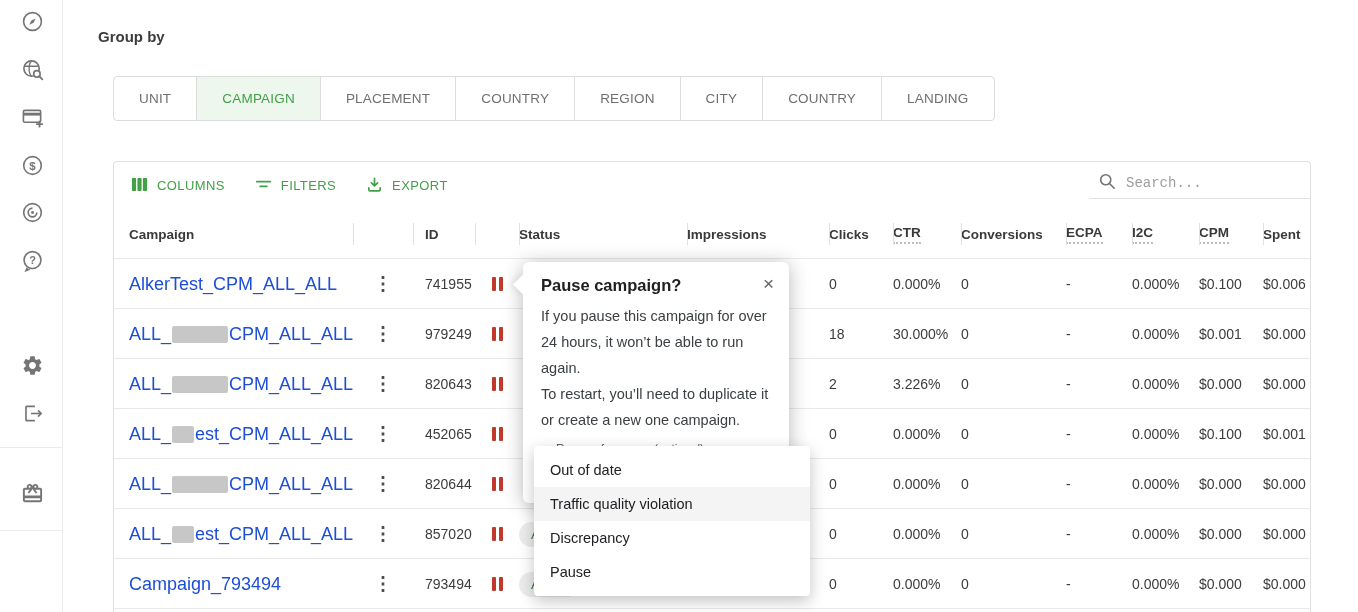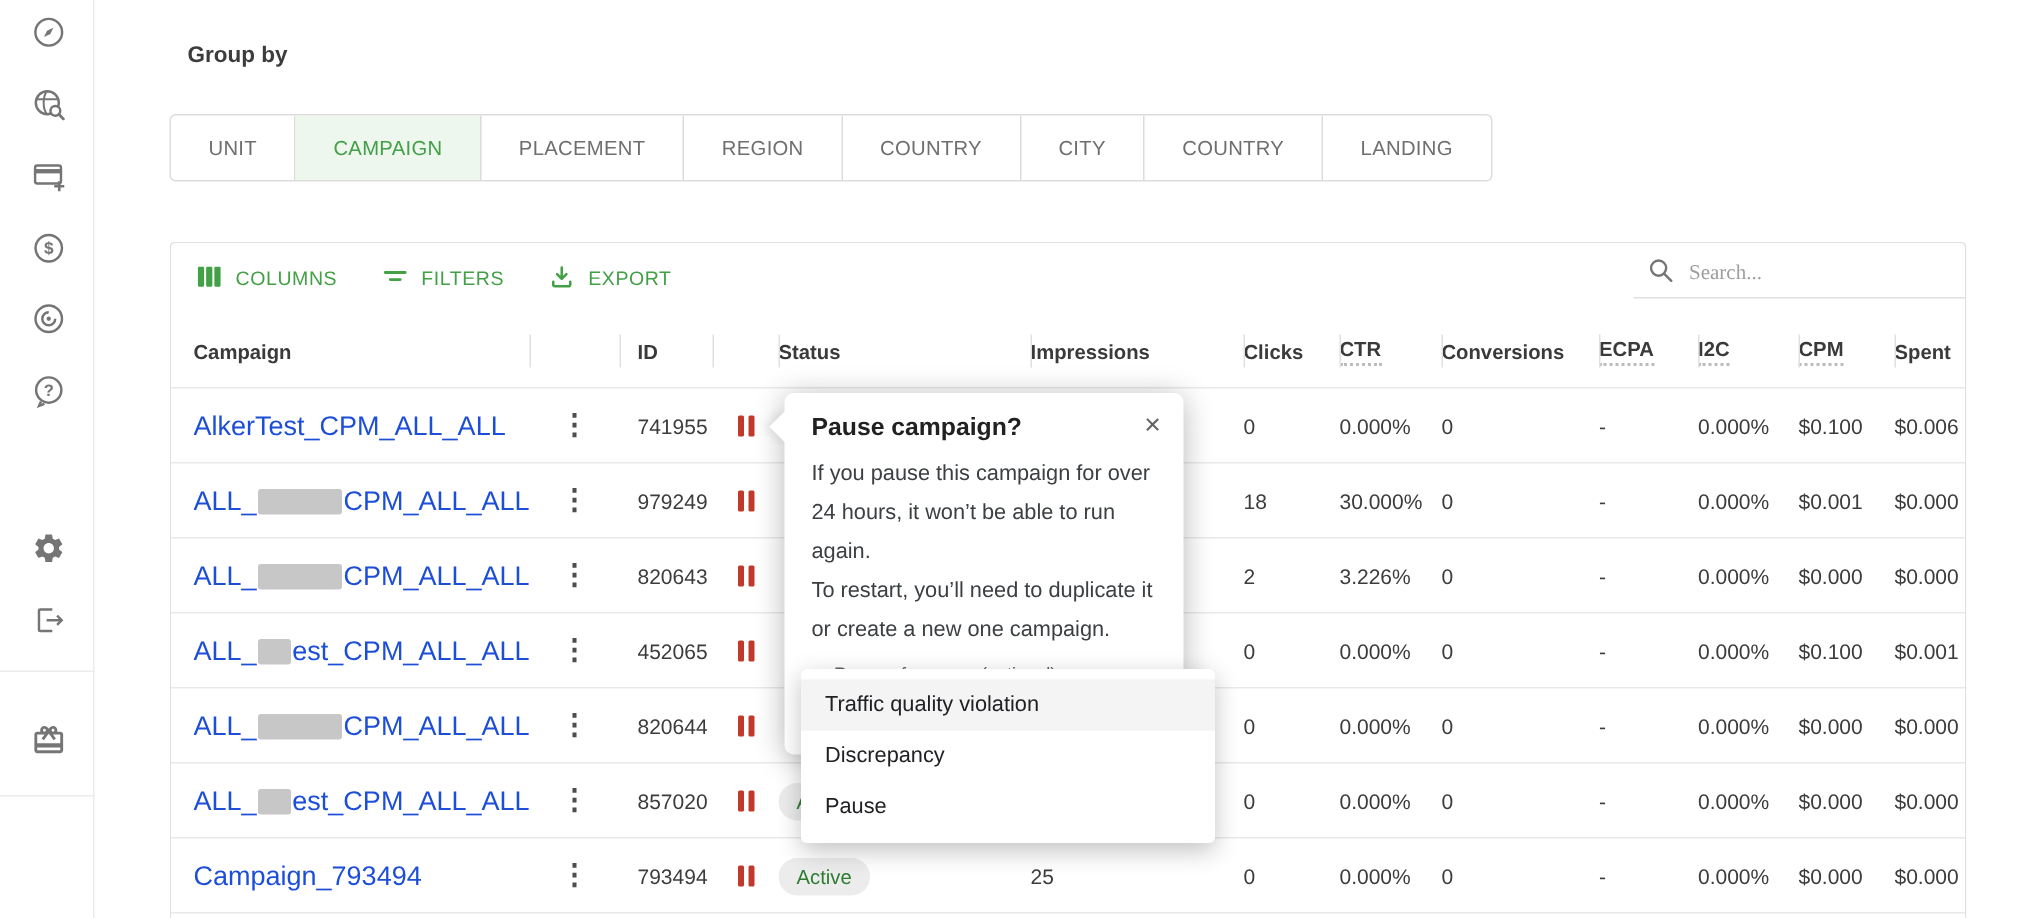--- a/index.html
+++ b/index.html
@@ -8,33 +8,33 @@
     position:relative; width:1358px; height:612px; overflow:hidden;
     font-family:"Liberation Sans", sans-serif; color:#212121; background:#fff;
   }
   
   #sidebar { position:absolute; left:0; top:0; width:63px; height:612px; border-right:1px solid #ebebeb; background:#fff; }
   .side-icon { position:absolute; left:19px; width:26px; height:26px; display:flex; align-items:center; justify-content:center; cursor:pointer; }
   .side-icon svg { display:block; }
   .side-rule { position:absolute; left:0; width:63px; height:0; border-top:1px solid #ebebeb; }
   
   #main { position:absolute; left:64px; top:0; right:0; bottom:0; }
-  #group-by-title { position:absolute; left:61px; top:28px; font-size:15px; font-weight:700; color:#3c3c3c; }
+  #group-by-title { position:absolute; left:34px; top:28px; font-size:15px; font-weight:700; color:#3c3c3c; }
   
   #tabs { position:absolute; left:49px; top:76px; height:45px; display:flex; border:1px solid #dcdcdc; border-radius:4px; background:#fff; overflow:hidden; }
   .tab { display:flex; align-items:center; justify-content:center; padding:0 25px; font-size:13.5px; letter-spacing:.2px; color:#6f6f6f; border-right:1px solid #dcdcdc; cursor:pointer; white-space:nowrap; }
   .tab:last-child { border-right:none; }
   .tab.selected { background:#edf7ed; color:#43a047; font-weight:500; }
   
   #card { position:absolute; left:49px; top:161px; width:1198px; height:451px; border:1px solid #e0e0e0; border-bottom:none; border-radius:4px 4px 0 0; background:#fff; }
   
   #toolbar { position:relative; height:47px; display:flex; align-items:center; padding-left:17px; }
   .tool-btn { display:flex; align-items:center; gap:9px; margin-right:30px; color:#43a047; font-size:13px; font-weight:500; letter-spacing:.4px; cursor:pointer; }
   #search-box { position:absolute; right:0; top:5px; width:221px; height:32px; display:flex; align-items:center; gap:10px; border-bottom:1px solid #e0e0e0; padding:0 4px 0 9px; }
-  #search-box input { border:none; outline:none; flex:1; font-size:14px; color:#ec4899; font-family:Liberation Serif, serif; background:transparent; }
+  #search-box input { border:none; outline:none; flex:1; font-size:14px; color:#ec4899; font-family:Liberation Mono, monospace; background:transparent; }
   #search-box input::placeholder { color:#9e9e9e; }
   
   .grid { display:grid; grid-template-columns:224px 60px 62px 44px 168px 142px 64px 68px 105px 66px 67px 64px 1fr; align-items:center; padding-left:15px; }
   #thead { height:50px; border-bottom:1px solid #e9e9e9; font-size:13.5px; font-weight:700; color:#3a3a3a; }
   .th { position:relative; height:50px; display:flex; align-items:center; }
   .th.sep::before { content:""; position:absolute; left:0; top:14px; height:22px; width:1px; background:#e0e0e0; }
   .th span.dotted { border-bottom:2px dotted #bdbdbd; padding-bottom:2px; }
   .c-id { padding-left:12px; }
   .c-center { justify-content:center; }
   .row { height:50px; border-bottom:1px solid #e9e9e9; font-size:14px; color:#3c3c3c; }
@@ -129,22 +129,22 @@
     <div class="side-rule" style="top:530px"></div>
   </nav>
 
   <div id="main">
     <div id="group-by-title">Group by</div>
 
     <div id="tabs">
         <div class="tab">UNIT</div>
         <div class="tab selected">CAMPAIGN</div>
         <div class="tab">PLACEMENT</div>
+        <div class="tab">COUNTRY</div>
         <div class="tab">REGION</div>
-        <div class="tab">COUNTRY</div>
         <div class="tab">CITY</div>
         <div class="tab">COUNTRY</div>
         <div class="tab">LANDING</div>
       </div>
 
     <div id="card">
 
       <div id="toolbar">
         <div class="tool-btn">
           <span>
@@ -399,19 +399,20 @@
           <p>If you pause this campaign for over 24 hours, it won’t be able to run again.</p>
           <p>To restart, you’ll need to duplicate it or create a new one campaign.</p>
         </div>
         <div class="select-field">
           <span class="select-label">Reason for pause (optional)</span>
           <span class="caret-up"></span>
         </div>
       </div>
 
       <ul id="menu">
+          <li>Out of date</li>
           <li class="hl">Traffic quality violation</li>
           <li>Discrepancy</li>
           <li>Pause</li>
         </ul>
     </div>
   </div>
 </div>
 
 </body></html>

